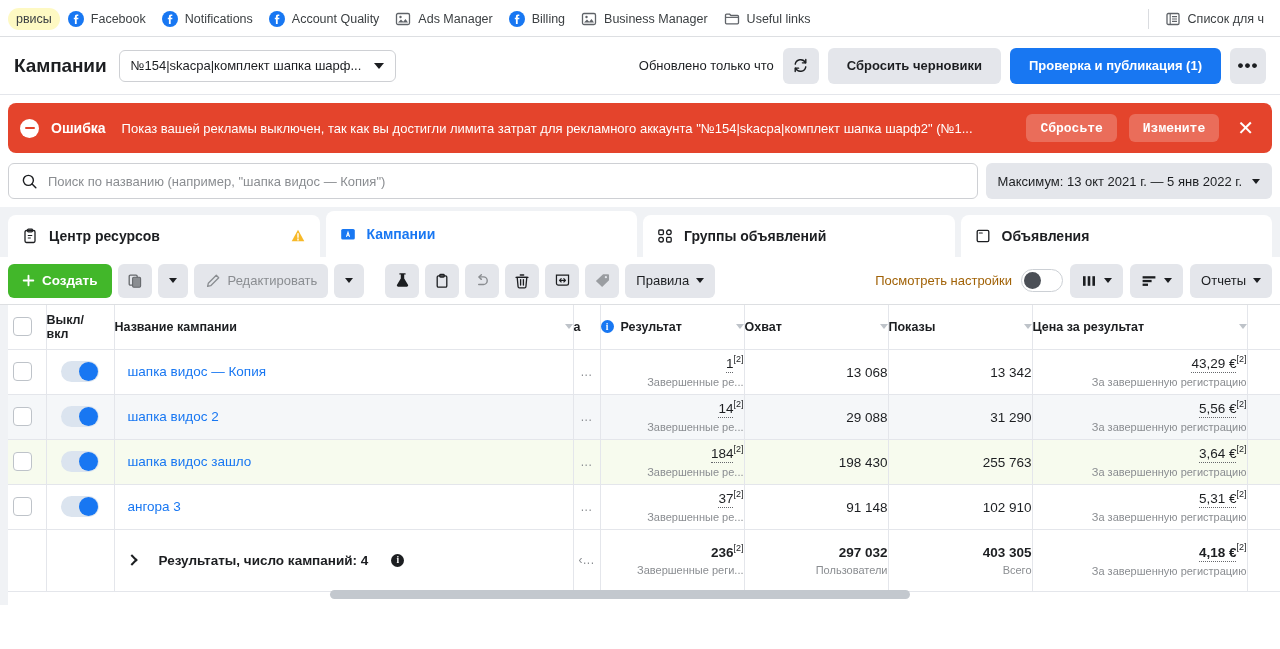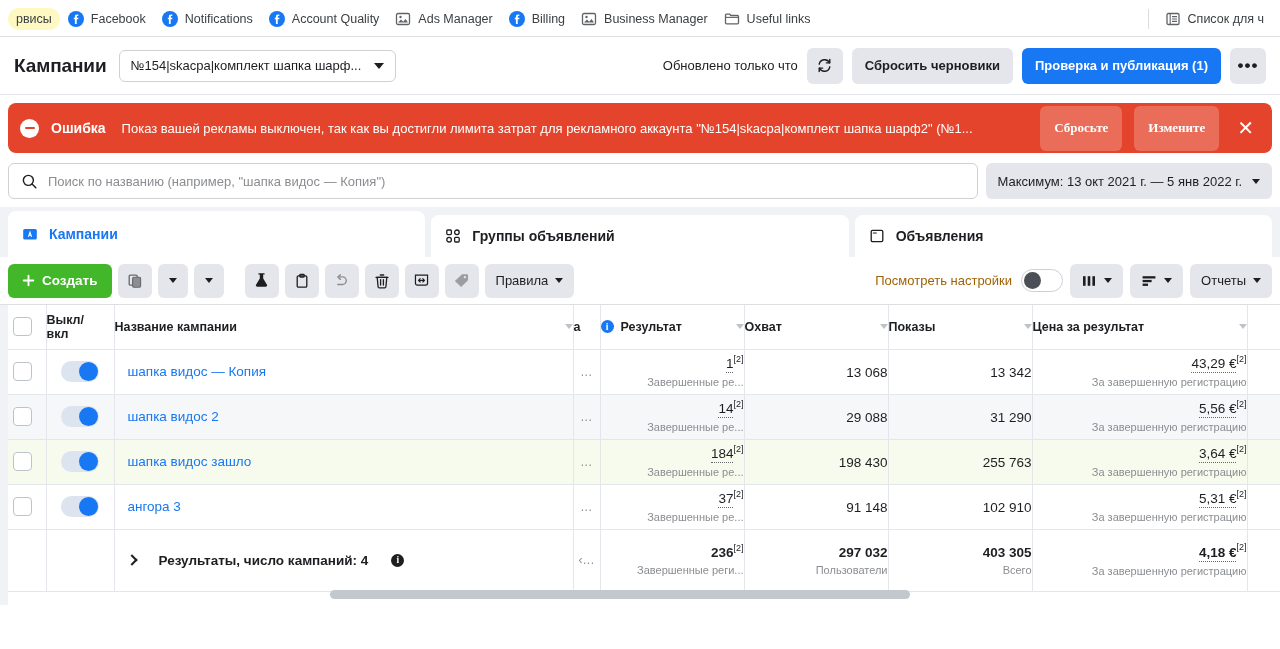--- a/index.html
+++ b/index.html
@@ -48,21 +48,21 @@
   .acct-select span.txt { overflow: hidden; text-overflow: ellipsis; white-space: nowrap; }
   .caret { width: 0; height: 0; border-left: 5px solid transparent;
            border-right: 5px solid transparent; border-top: 6px solid #1c1e21; flex:0 0 auto;}
   .caret.sm { border-left-width:4px; border-right-width:4px; border-top-width:5px; }
   .topbar-right { margin-left: auto; display: flex; align-items: center; gap: 9px; }
   .upd-text { font-size: 13px; color: #1c1e21; }
   .btn {
     height: 36px; border-radius: 6px; border: none;
     font-size: 13px; font-weight: 600; font-family: inherit;
     display: inline-flex; align-items: center; justify-content: center;
-    cursor: pointer; padding: 0 13px; white-space: nowrap;
+    cursor: pointer; padding: 0 19px; white-space: nowrap;
   }
   .btn-gray { background: #e4e6eb; color: #1c1e21; }
   .btn-icon { background: #e4e6eb; width: 36px; padding: 0; }
   .btn-blue { background: #1877f2; color: #fff; }
   .btn-dots { background: #e4e6eb; width: 36px; padding: 0; font-size: 17px;
               color:#1c1e21; letter-spacing:1px; line-height:1; }
 
   
   .err {
     margin: 8px 8px 0 8px; background: #e4442c; border-radius: 8px;
@@ -73,22 +73,22 @@
     width: 19px; height: 19px; border-radius: 50%; background: #fff;
     display:flex; align-items:center; justify-content:center; flex:0 0 19px;
   }
   .err-icon i { display:block; width:10px; height:2.5px; background:#e4442c; border-radius:1px; }
   .err-label { font-size: 14px; font-weight: 700; flex: 0 0 auto; }
   .err-msg {
     font-size: 13px; flex: 1 1 auto; overflow: hidden;
     text-overflow: ellipsis; white-space: nowrap; padding-left: 4px;
   }
   .err-btn {
-    background: rgba(255,255,255,0.22); color: #fff; height: 45px;
-    border-radius: 6px; border: none; font-family: Liberation Serif, serif;
+    background: rgba(255,255,255,0.22); color: #fff; height: 28px;
+    border-radius: 6px; border: none; font-family: Liberation Mono, monospace;
     font-size: 13px; font-weight: 700; padding: 0 14px; cursor: pointer;
     flex: 0 0 auto;
   }
   .err-close { font-size: 20px; line-height: 1; padding: 0 6px; cursor: pointer; flex:0 0 auto; }
 
   
   .searchrow { display: flex; align-items: center; gap: 8px; padding: 10px 8px 8px 8px; }
   .search {
     flex: 1 1 auto; height: 36px; display: flex; align-items: center; gap: 10px;
     border: 1px solid #ced0d4; border-radius: 6px; padding: 0 12px; background: #fff;
@@ -355,20 +355,32 @@
     </svg>
     <input type="text" placeholder="Поиск по названию (например, &quot;шапка видос — Копия&quot;)" style="">
   </div>
   <div class="daterange">
     <span>Максимум: 13 окт 2021 г. — 5 янв 2022 г.</span>
     <span class="caret sm"></span>
   </div>
 </div>
 
 <div class="tabs">
+  <div class="tab">
+    <svg class="ic" viewBox="0 0 16 16">
+      <rect x="3" y="2.5" width="10" height="12" rx="1.4" fill="none" stroke="#1c1e21" stroke-width="1.3"></rect>
+      <rect x="5.6" y="1.2" width="4.8" height="2.6" rx="0.8" fill="none" stroke="#1c1e21" stroke-width="1.3"></rect>
+      <path d="M5.8 7.5h4.4M5.8 10h3" stroke="#1c1e21" stroke-width="1.1"></path>
+    </svg>
+    <span class="tlabel">Центр ресурсов</span>
+    <svg class="ic warn" viewBox="0 0 16 16">
+      <path d="M8 1.8l6.3 11.4H1.7z" fill="#f7b928"></path>
+      <path d="M8 5.6v3.6M8 10.9v1.1" stroke="#fff" stroke-width="1.4" stroke-linecap="round"></path>
+    </svg>
+  </div>
   <div class="tab active">
     <svg class="ic" viewBox="0 0 16 16">
       <rect x="1.2" y="3" width="13.6" height="10.5" rx="1.6" fill="#1877f2"></rect>
       <path d="M6.6 10.4L8 6.2l1.4 4.2M7.1 9.3h1.9" stroke="#fff" stroke-width="1.1" fill="none" stroke-linecap="round"></path>
     </svg>
     <span class="tlabel">Кампании</span>
   </div>
   <div class="tab">
     <svg class="ic" viewBox="0 0 16 16">
       <rect x="1.8" y="2" width="4.6" height="4.6" rx="1" fill="none" stroke="#1c1e21" stroke-width="1.3"></rect>
@@ -395,20 +407,26 @@
     <span>Создать</span>
   </button>
   <button class="tb-btn sq">
     <svg width="16" height="16" viewBox="0 0 16 16">
       <rect x="2.2" y="2.2" width="8" height="10" rx="1.2" fill="none" stroke="#65686c" stroke-width="1.3"></rect>
       <rect x="5.6" y="4.2" width="8" height="10" rx="1.2" fill="#8a8d91" stroke="#65686c" stroke-width="1.1"></rect>
     </svg>
   </button>
   <button class="tb-btn narrow">
     <span class="caret sm"></span>
+  </button>
+  <button class="tb-btn">
+    <svg width="16" height="16" viewBox="0 0 16 16">
+      <path d="M11.3 2.3l2.4 2.4-8 8-3.1.7.7-3.1z" fill="none" stroke="#8a8d91" stroke-width="1.3" stroke-linejoin="round"></path>
+    </svg>
+    <span class="tb-edit">Редактировать</span>
   </button>
   <button class="tb-btn narrow">
     <span class="caret sm"></span>
   </button>
   <span class="tb-gap"></span>
   <button class="tb-btn sq">
     <svg width="17" height="17" viewBox="0 0 18 18">
       <path d="M7.2 2v5L3.2 13.6c-.5.8 0 1.9 1 1.9h9.6c1 0 1.5-1.1 1-1.9L10.8 7V2z" fill="#1c1e21"></path>
       <path d="M6.3 2h5.4" stroke="#1c1e21" stroke-width="1.5" stroke-linecap="round"></path>
     </svg>

